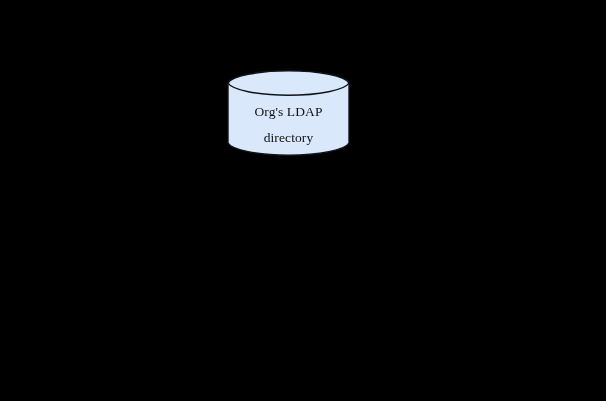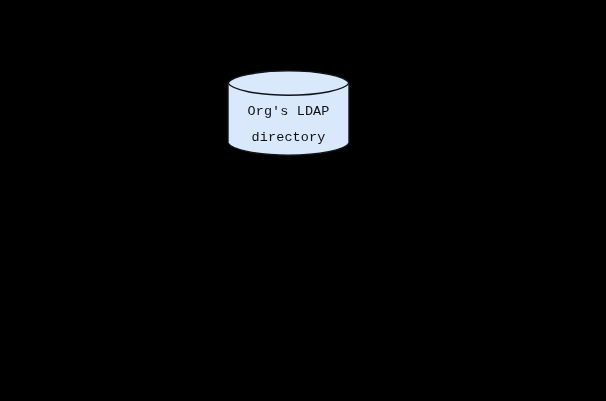--- a/index.html
+++ b/index.html
@@ -7,21 +7,21 @@
     margin: 0;
     padding: 0;
     background: #000000;
   }
   #canvas {
     position: relative;
     width: 606px;
     height: 315px;
     background: #000000;
     overflow: hidden;
-    font-family: Liberation Mono, monospace;
+    font-family: Liberation Serif, serif;
   }
   .cylinder {
     position: absolute;
   }
   .cylinder svg {
     display: block;
     overflow: visible;
   }
   .cyl-label {
     position: absolute;

